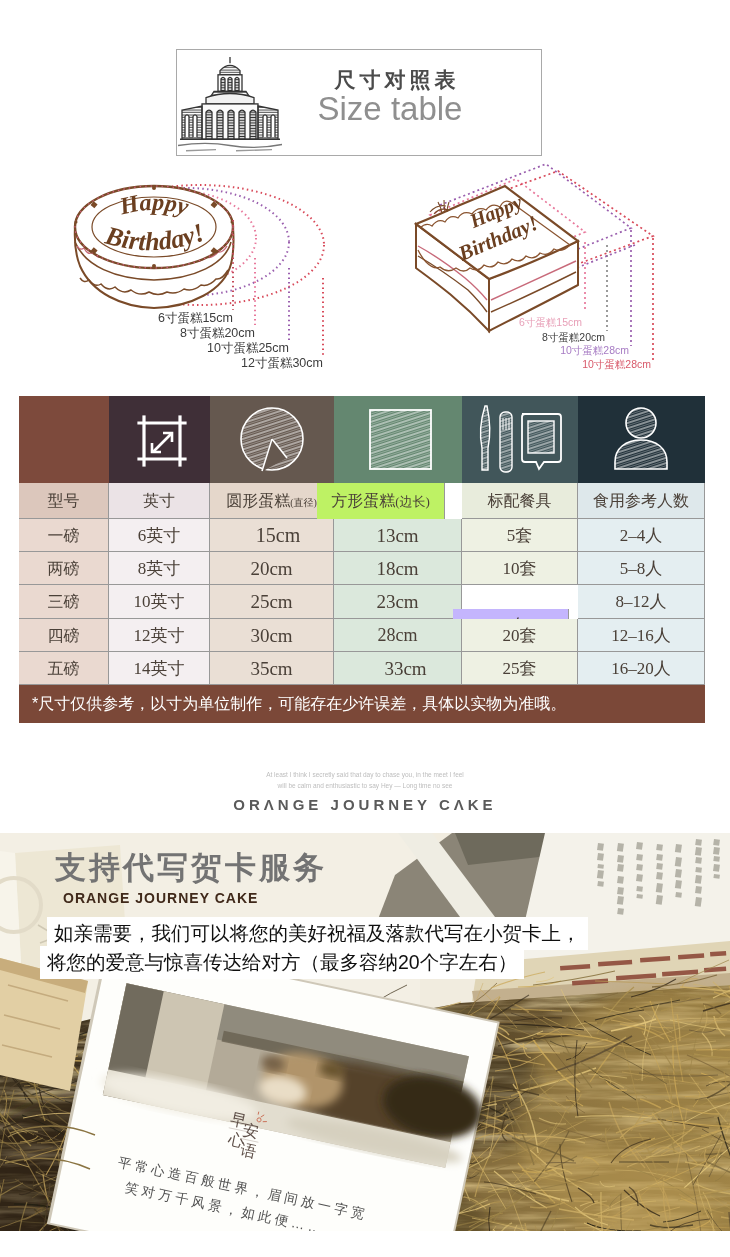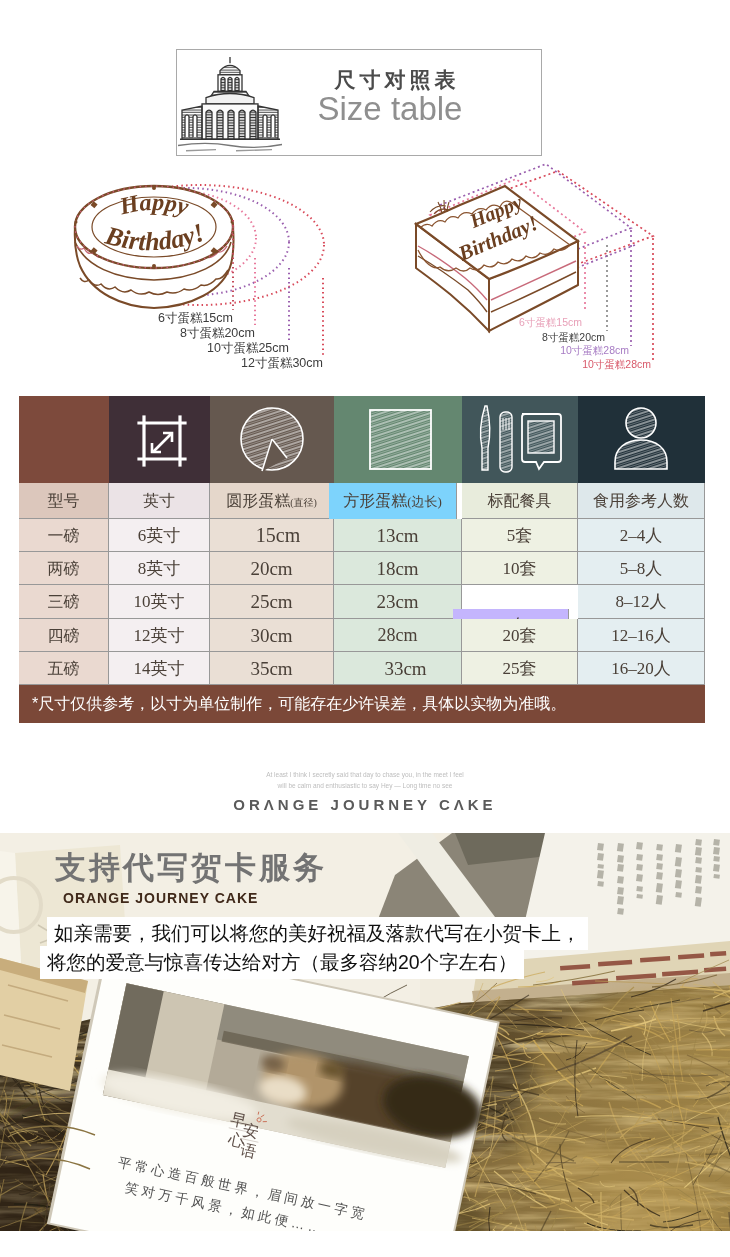--- a/index.html
+++ b/index.html
@@ -213,21 +213,21 @@
           <circle cx="63" cy="27" r="15" fill="url(#hp6)" stroke="#fff" stroke-width="1.6"></circle>
           <path d="M37 73 L37 66 C37 52 48 44 63 44 C78 44 89 52 89 66 L89 73 Z" fill="url(#hp6)" stroke="#fff" stroke-width="1.6"></path>
         </svg></div>
 
 <div class="cell" style="left:0px;top:87px;width:90px;height:36px;background:#dcc7bc;line-height:36px;font-size:16px;">型号</div>
 
 <div class="cell" style="left:90px;top:87px;width:101px;height:36px;background:#ebe3e6;line-height:36px;font-size:16px;">英寸</div>
 
 <div class="cell" style="left:191px;top:87px;width:124px;height:36px;background:#e5d7cb;line-height:36px;font-size:16px;">圆形蛋糕<span style="font-size:10px">(直径)</span></div>
 
-<div class="cell" style="left:310px;top:87px;width:128px;height:40px;background:#7dd3fc;line-height:36px;font-size:16px;">方形蛋糕<span style="font-size:13px">(边长)</span></div>
+<div class="cell" style="left:298px;top:87px;width:128px;height:40px;background:#bef264;line-height:36px;font-size:16px;">方形蛋糕<span style="font-size:13px">(边长)</span></div>
 
 <div class="cell" style="left:443px;top:87px;width:116px;height:36px;background:#e8ecdc;line-height:36px;font-size:16px;">标配餐具</div>
 
 <div class="cell" style="left:559px;top:87px;width:127px;height:36px;background:#dee8eb;line-height:36px;font-size:16px;">食用参考人数</div>
 
 <div class="cell" style="left:0px;top:123px;width:90px;height:33px;background:#ead9d0;line-height:33px;font-size:16px;">一磅</div>
 
 <div class="cell" style="left:90px;top:123px;width:101px;height:33px;background:#f4eff1;line-height:33px;font-size:17px;">6英寸</div>
 
 <div class="cell" style="left:191px;top:123px;width:124px;height:33px;background:#eadfd5;line-height:33px;font-size:20px;padding-left:13px;">15cm</div>

